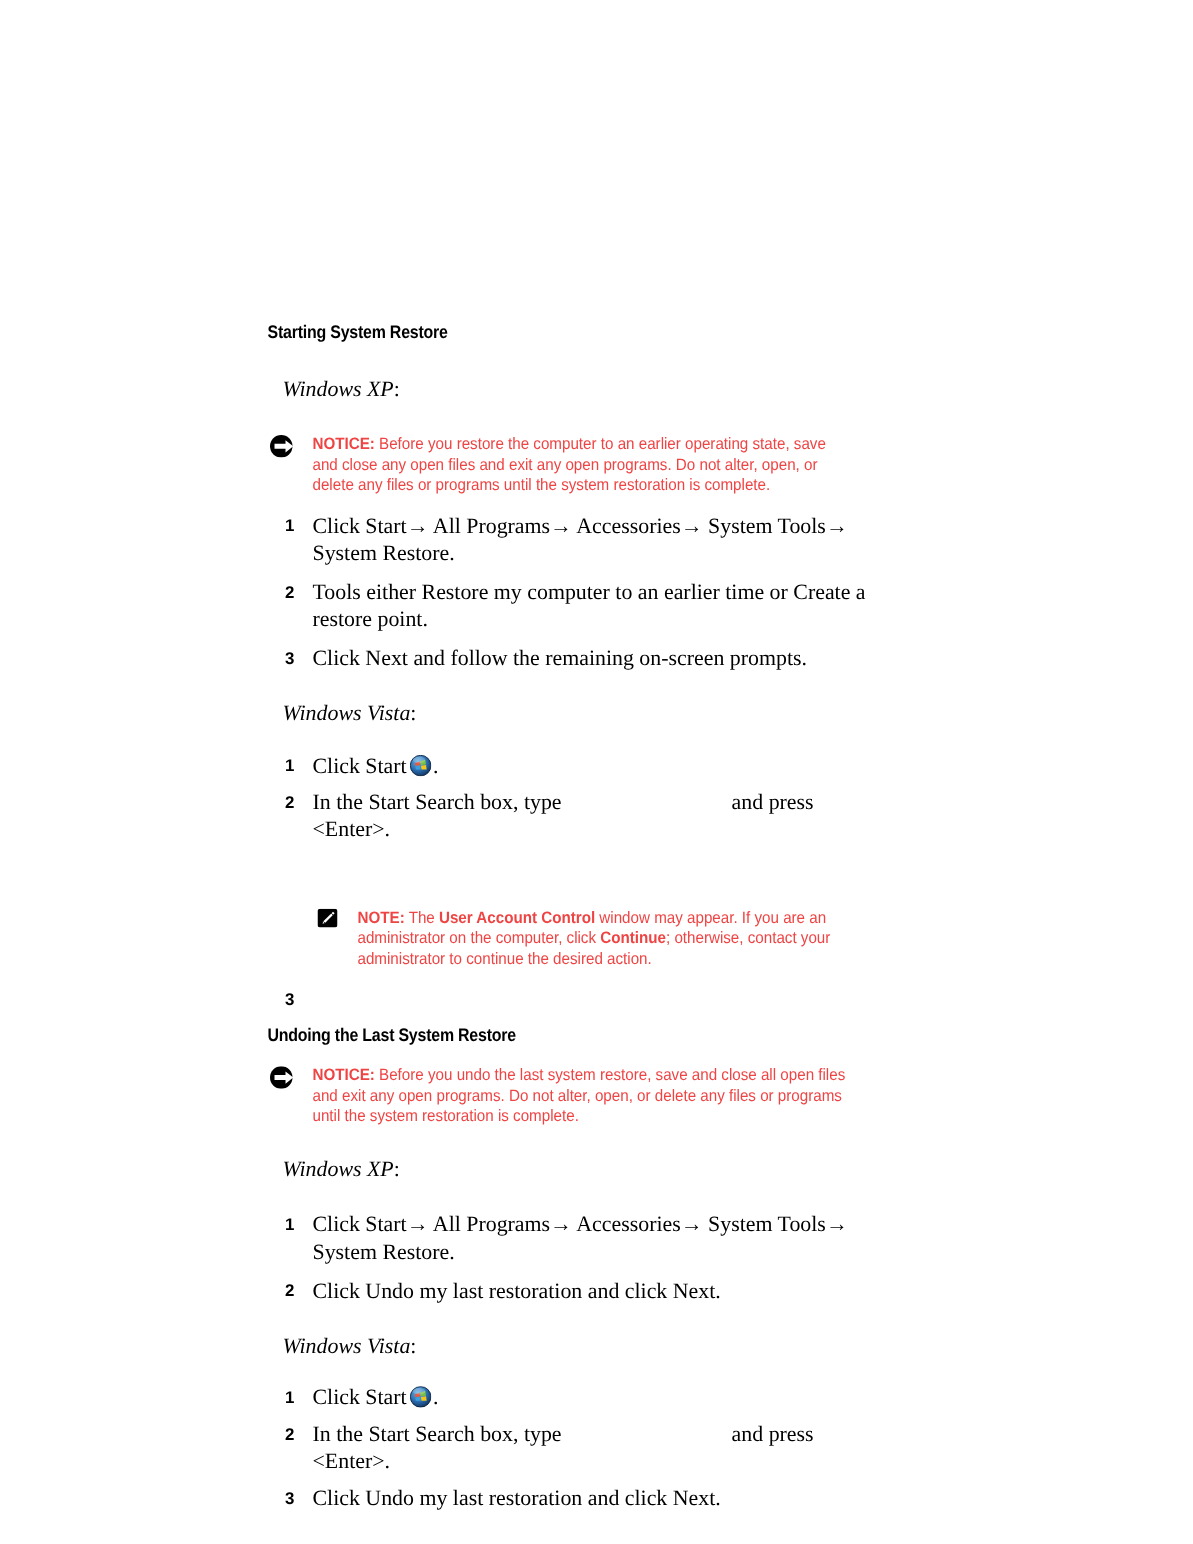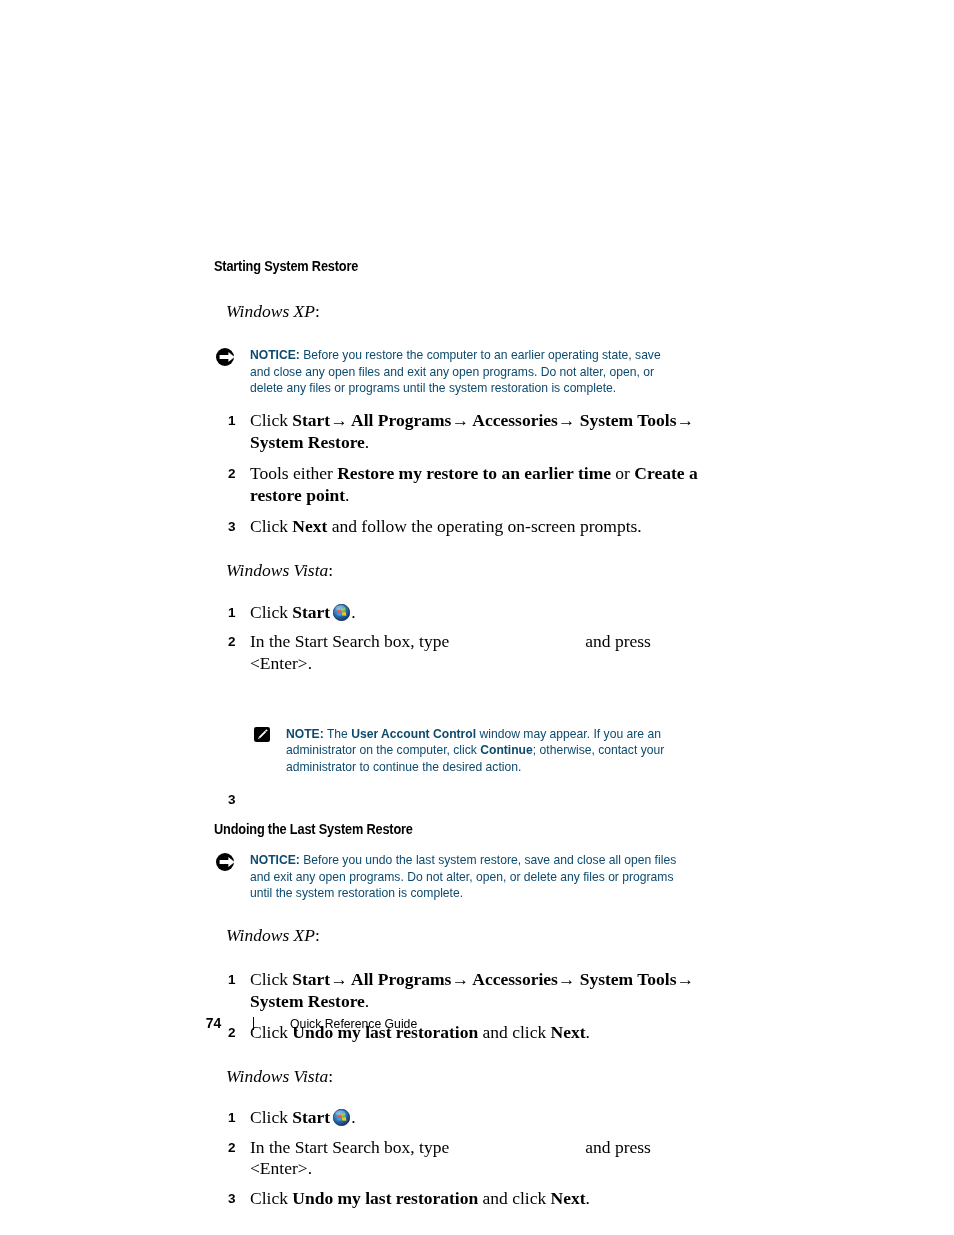--- a/index.html
+++ b/index.html
@@ -63,21 +63,21 @@
     margin: 0;
     width: 500px;
   }
 
   
   .admon {
     position: relative;
     font-family: "Liberation Sans Narrow", "Liberation Sans", sans-serif;
     font-size: 13.2px;
     line-height: 16.3px;
-    color: #0c4a6e;
+    color: #ef4444;
   }
   .admon .admon-body {
     display: block;
     transform: scaleX(0.92);
     transform-origin: left top;
   }
   .admon .admon-label {
     font-weight: bold;
   }
   .admon b { font-weight: bold; }
@@ -118,21 +118,21 @@
   }
   .step .num {
     position: absolute;
     left: 14px;
     top: 0;
     font-family: "Liberation Sans Narrow", "Liberation Sans", sans-serif;
     font-weight: bold;
     font-size: 13.5px;
     line-height: 22px;
   }
-  .ui-term { font-weight: bold; }
+  .ui-term { font-weight: normal; }
   .arrow { font-weight: bold; }
 
   
   .typed-gap {
     display: inline-block;
     width: 136px;
   }
 
   
   .start-orb {
@@ -211,26 +211,26 @@
     <div class="gap-14"></div>
 
     <ol class="steps">
       <li class="step">
         <span class="num">1</span>
         <span><span>Click </span><span class="ui-term">Start</span><span class="arrow">→</span><span class="ui-term"> All Programs</span><span class="arrow">→</span><span class="ui-term"> Accessories</span><span class="arrow">→</span><span class="ui-term"> System Tools</span><span class="arrow">→</span><span class="ui-term"> System Restore</span><span>.</span></span>
       </li>
 
       <li class="step" style="margin-top:10px;">
         <span class="num">2</span>
-        <span><span>Tools either </span><span class="ui-term">Restore my restore to an earlier time</span><span> or </span><span class="ui-term">Create a restore point</span><span>.</span></span>
+        <span><span>Tools either </span><span class="ui-term">Restore my computer to an earlier time</span><span> or </span><span class="ui-term">Create a restore point</span><span>.</span></span>
       </li>
 
       <li class="step" style="margin-top:10px;">
         <span class="num">3</span>
-        <span><span>Click </span><span class="ui-term">Next</span><span> and follow the operating on-screen prompts.</span></span>
+        <span><span>Click </span><span class="ui-term">Next</span><span> and follow the remaining on-screen prompts.</span></span>
       </li>
     </ol>
 
     <div class="gap-10"></div>
 
     <p class="os-label"><span>Windows Vista</span><span class="colon">:</span></p>
 
     <div class="gap-8"></div>
 
     <ol class="steps">
@@ -360,18 +360,13 @@
       </li>
 
       <li class="step" style="margin-top:8px;">
         <span class="num">3</span>
         <span><span>Click </span><span class="ui-term">Undo my last restoration</span><span> and click </span><span class="ui-term">Next</span><span>.</span></span>
       </li>
     </ol>
 
   </div>
 
-  <div class="footer">
-    <span class="page-num">74</span>
-    <span class="sep"></span>
-    <span class="footer-title">Quick Reference Guide</span>
-  </div>
 </div>
 
 </body></html>

